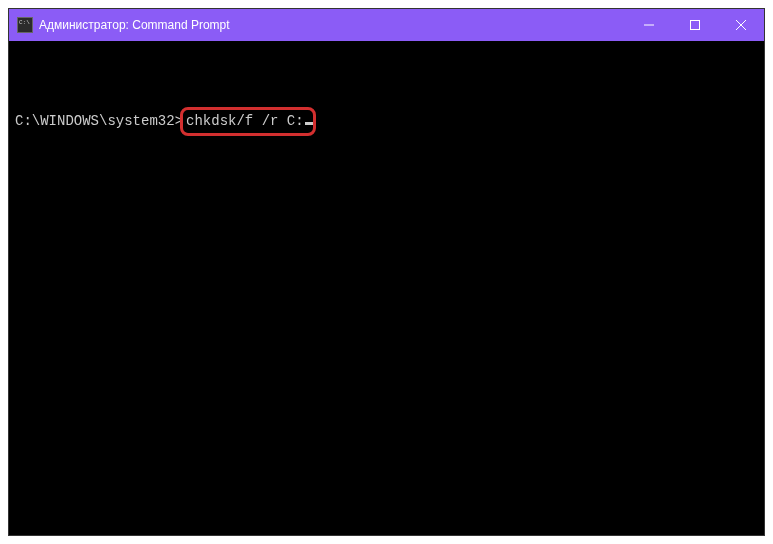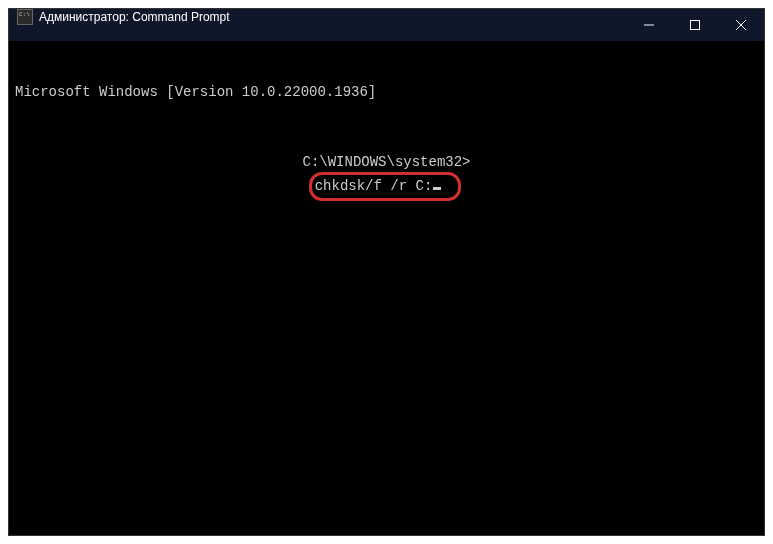--- a/index.html
+++ b/index.html
@@ -20,23 +20,23 @@
       left: 8px;
       width: 757px;
       height: 528px;
       background: #000000;
       border: 1px solid #333;
       display: flex;
       flex-direction: column;
     }
     .titlebar {
       height: 32px;
-      background: #0f172a;
+      background: #8b5cf6;
       display: flex;
-      align-items: flex-start;
+      align-items: center;
       justify-content: space-between;
       padding-left: 8px;
     }
     .titlebar-left {
       display: flex;
       align-items: center;
       gap: 6px;
     }
     .app-icon {
       width: 16px;
@@ -86,27 +86,26 @@
       padding: 4px 6px;
       white-space: pre;
       overflow: hidden;
     }
     .terminal-line {
       white-space: pre;
     }
     .prompt-line {
       display: flex;
       align-items: center;
-      margin-top: 14px;
-      flex-direction: column;
+      margin-top: 24px;
     }
     .command-highlight {
       border: 3px solid #d32f2f;
-      border-radius: 13px;
-      padding: 2px 17px 2px 3px;
+      border-radius: 8px;
+      padding: 2px 0 2px 3px;
       display: inline-flex;
       align-items: center;
       margin-left: -3px;
     }
     .cursor {
       display: inline-block;
       width: 8px;
       height: 3px;
       background: #cccccc;
       margin-left: 1px;
@@ -137,18 +136,17 @@
       </div>
       <div class="window-control close">
         <svg viewBox="0 0 10 10">
           <line x1="0" y1="0" x2="10" y2="10" stroke="#fff" stroke-width="1"></line>
           <line x1="10" y1="0" x2="0" y2="10" stroke="#fff" stroke-width="1"></line>
         </svg>
       </div>
     </div>
   </div>
   <div class="terminal-content">
-    <div class="terminal-line">Microsoft Windows [Version 10.0.22000.1936]</div>
     <div class="prompt-line">
       <span>C:\WINDOWS\system32&gt;</span><span class="command-highlight"><span>chkdsk/f /r C:</span><span class="cursor"></span></span>
     </div>
   </div>
 </div>
 
 </body></html>

